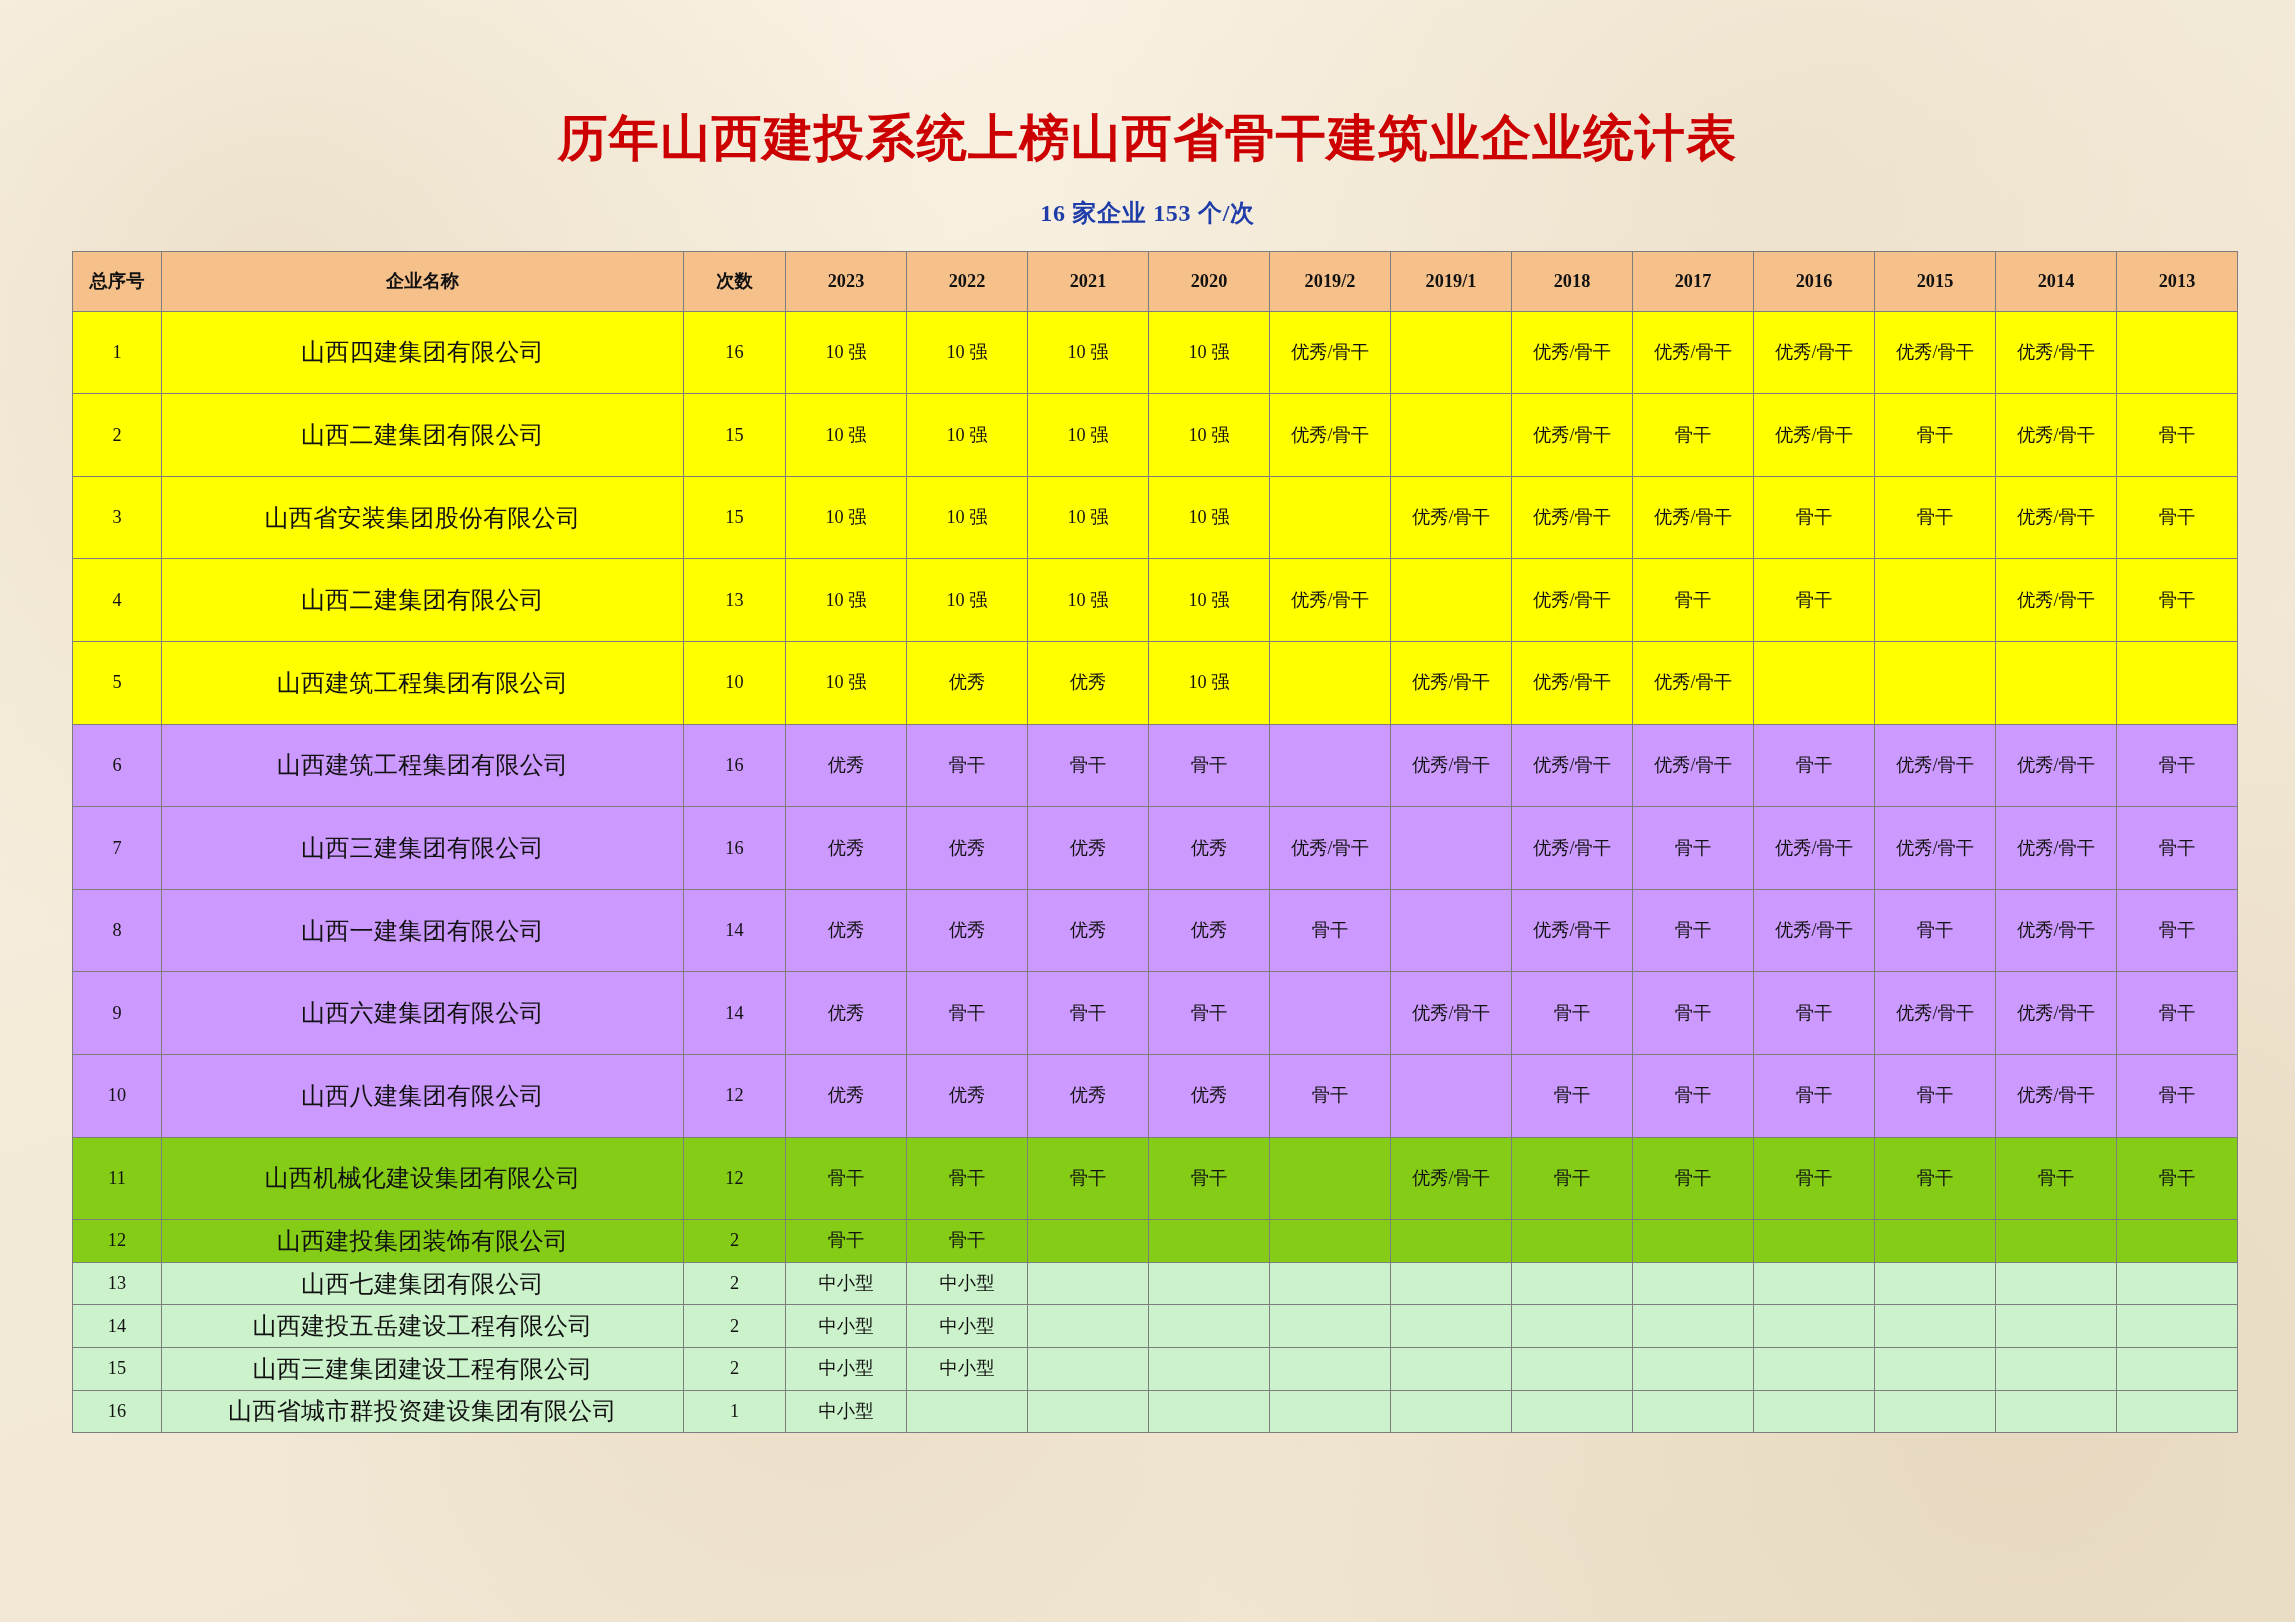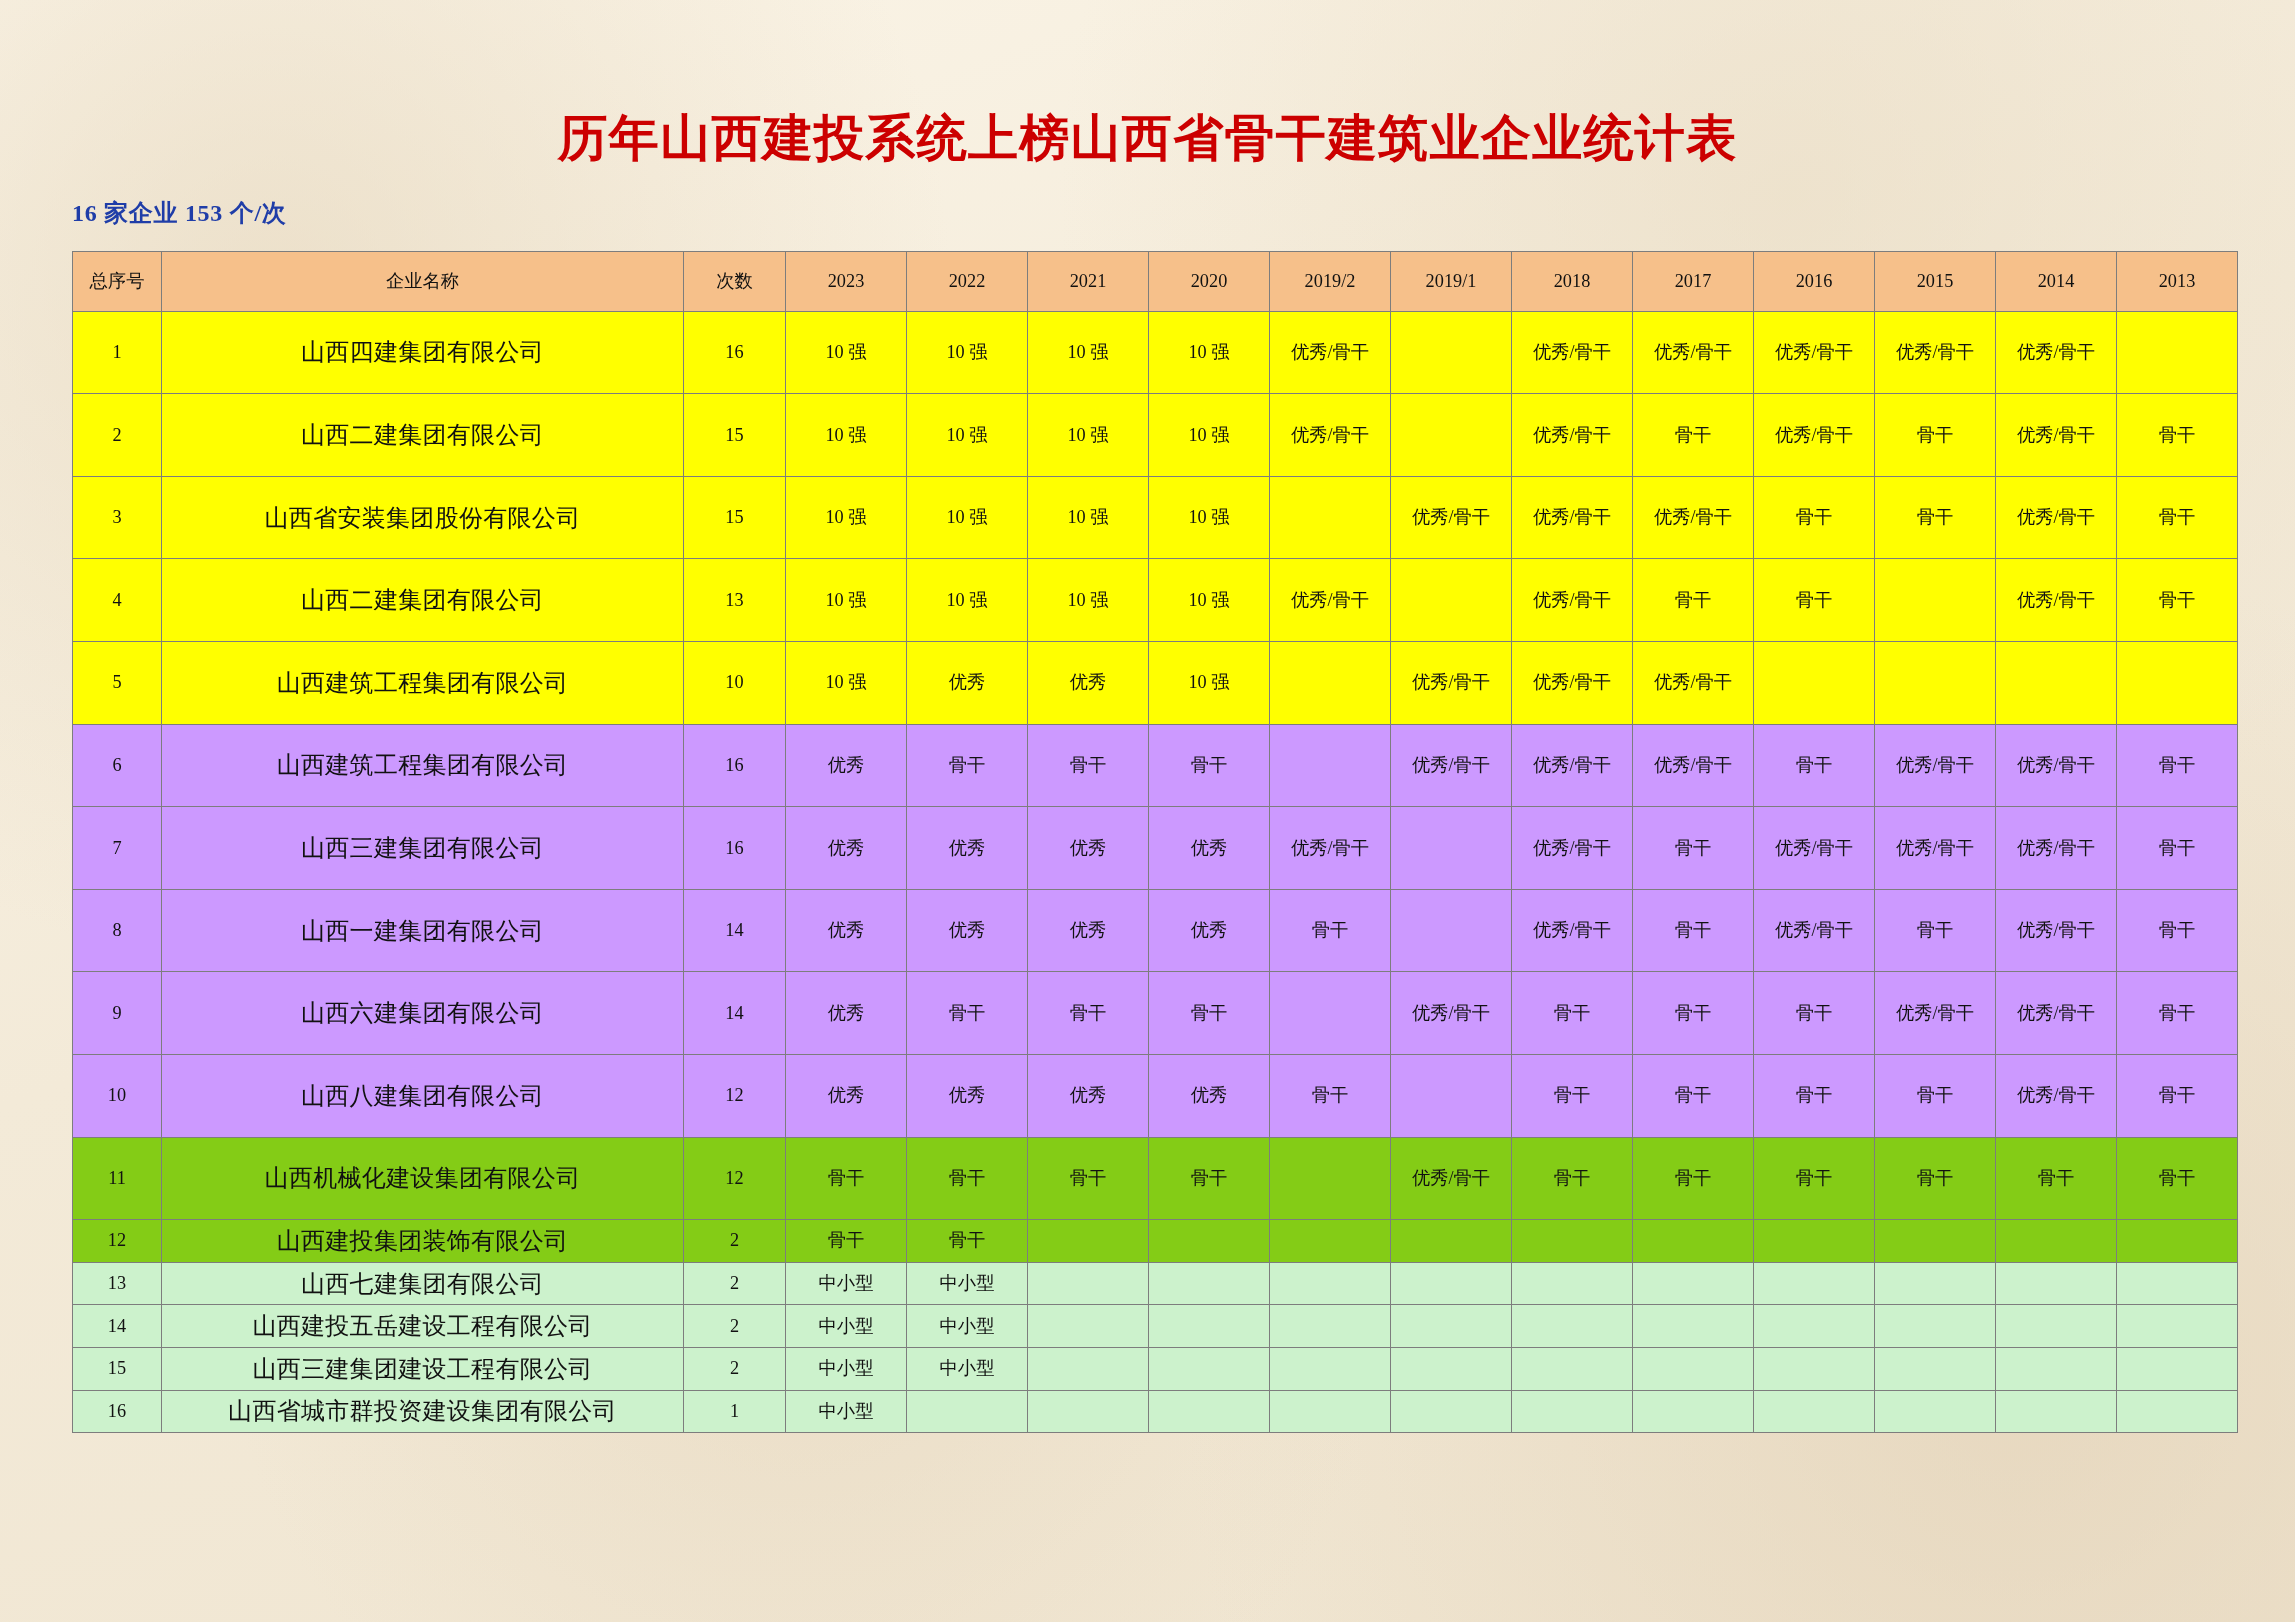--- a/index.html
+++ b/index.html
@@ -30,20 +30,21 @@
     text-align: center;
     color: #cc0000;
     font-size: 50px;
     font-weight: bold;
     letter-spacing: 1.3px;
     line-height: 1.1;
     margin: 32px 0 0 0;
     font-family: "Liberation Sans", "DejaVu Sans", sans-serif;
   }
   .doc-subtitle {
+    text-align: center;
     color: #1f3da8;
     font-size: 24px;
     font-weight: bold;
     margin: 31px 0 22px 0;
     letter-spacing: 0.7px;
   }
   table.stat {
     border-collapse: collapse;
     width: 2137px;
     margin: 0 auto;
@@ -54,21 +55,21 @@
     text-align: center;
     vertical-align: middle;
     font-size: 18.3px;
     color: #111;
     padding: 1.3px 2px;
     line-height: 1.25;
     word-break: break-all;
   }
   thead th {
     background: #f6c08a;
-    font-weight: normal;
+    font-weight: bold;
     height: 56px;
     font-size: 19.6px;
     margin-left: 8px;
   }
   th.col-idx { width: 84px; }
   th.col-name { width: 517px; }
   th.col-count { width: 97px; }
   th.col-year { width: 116px; }
 
   tbody tr { height: 0; }

